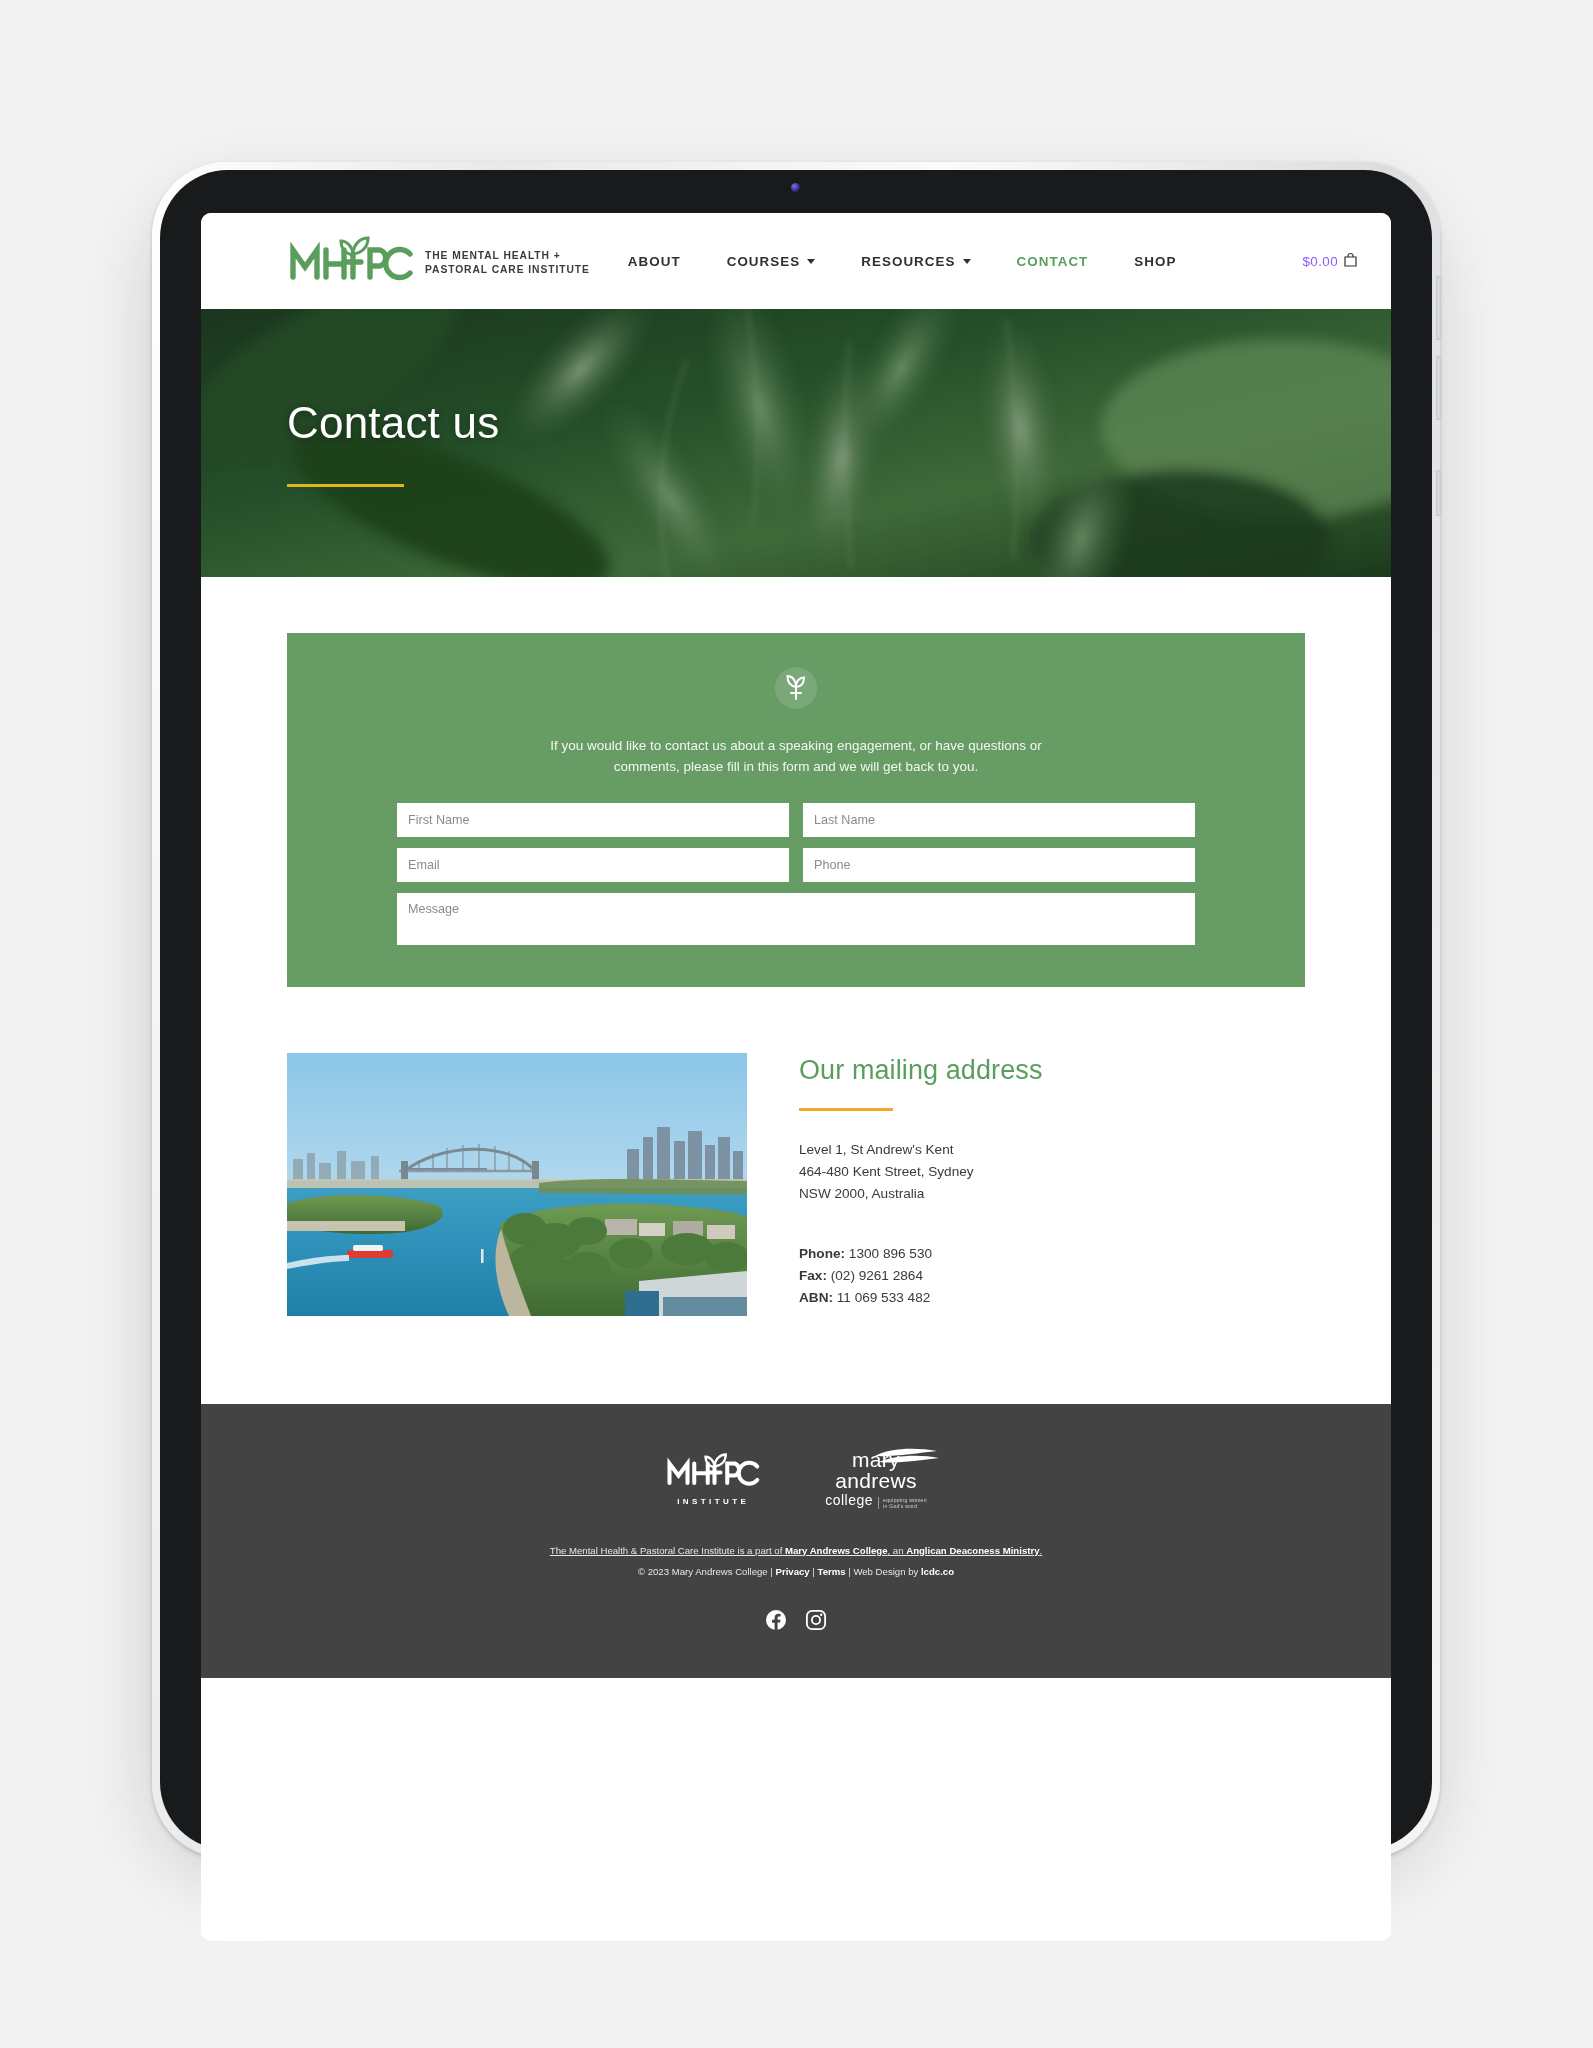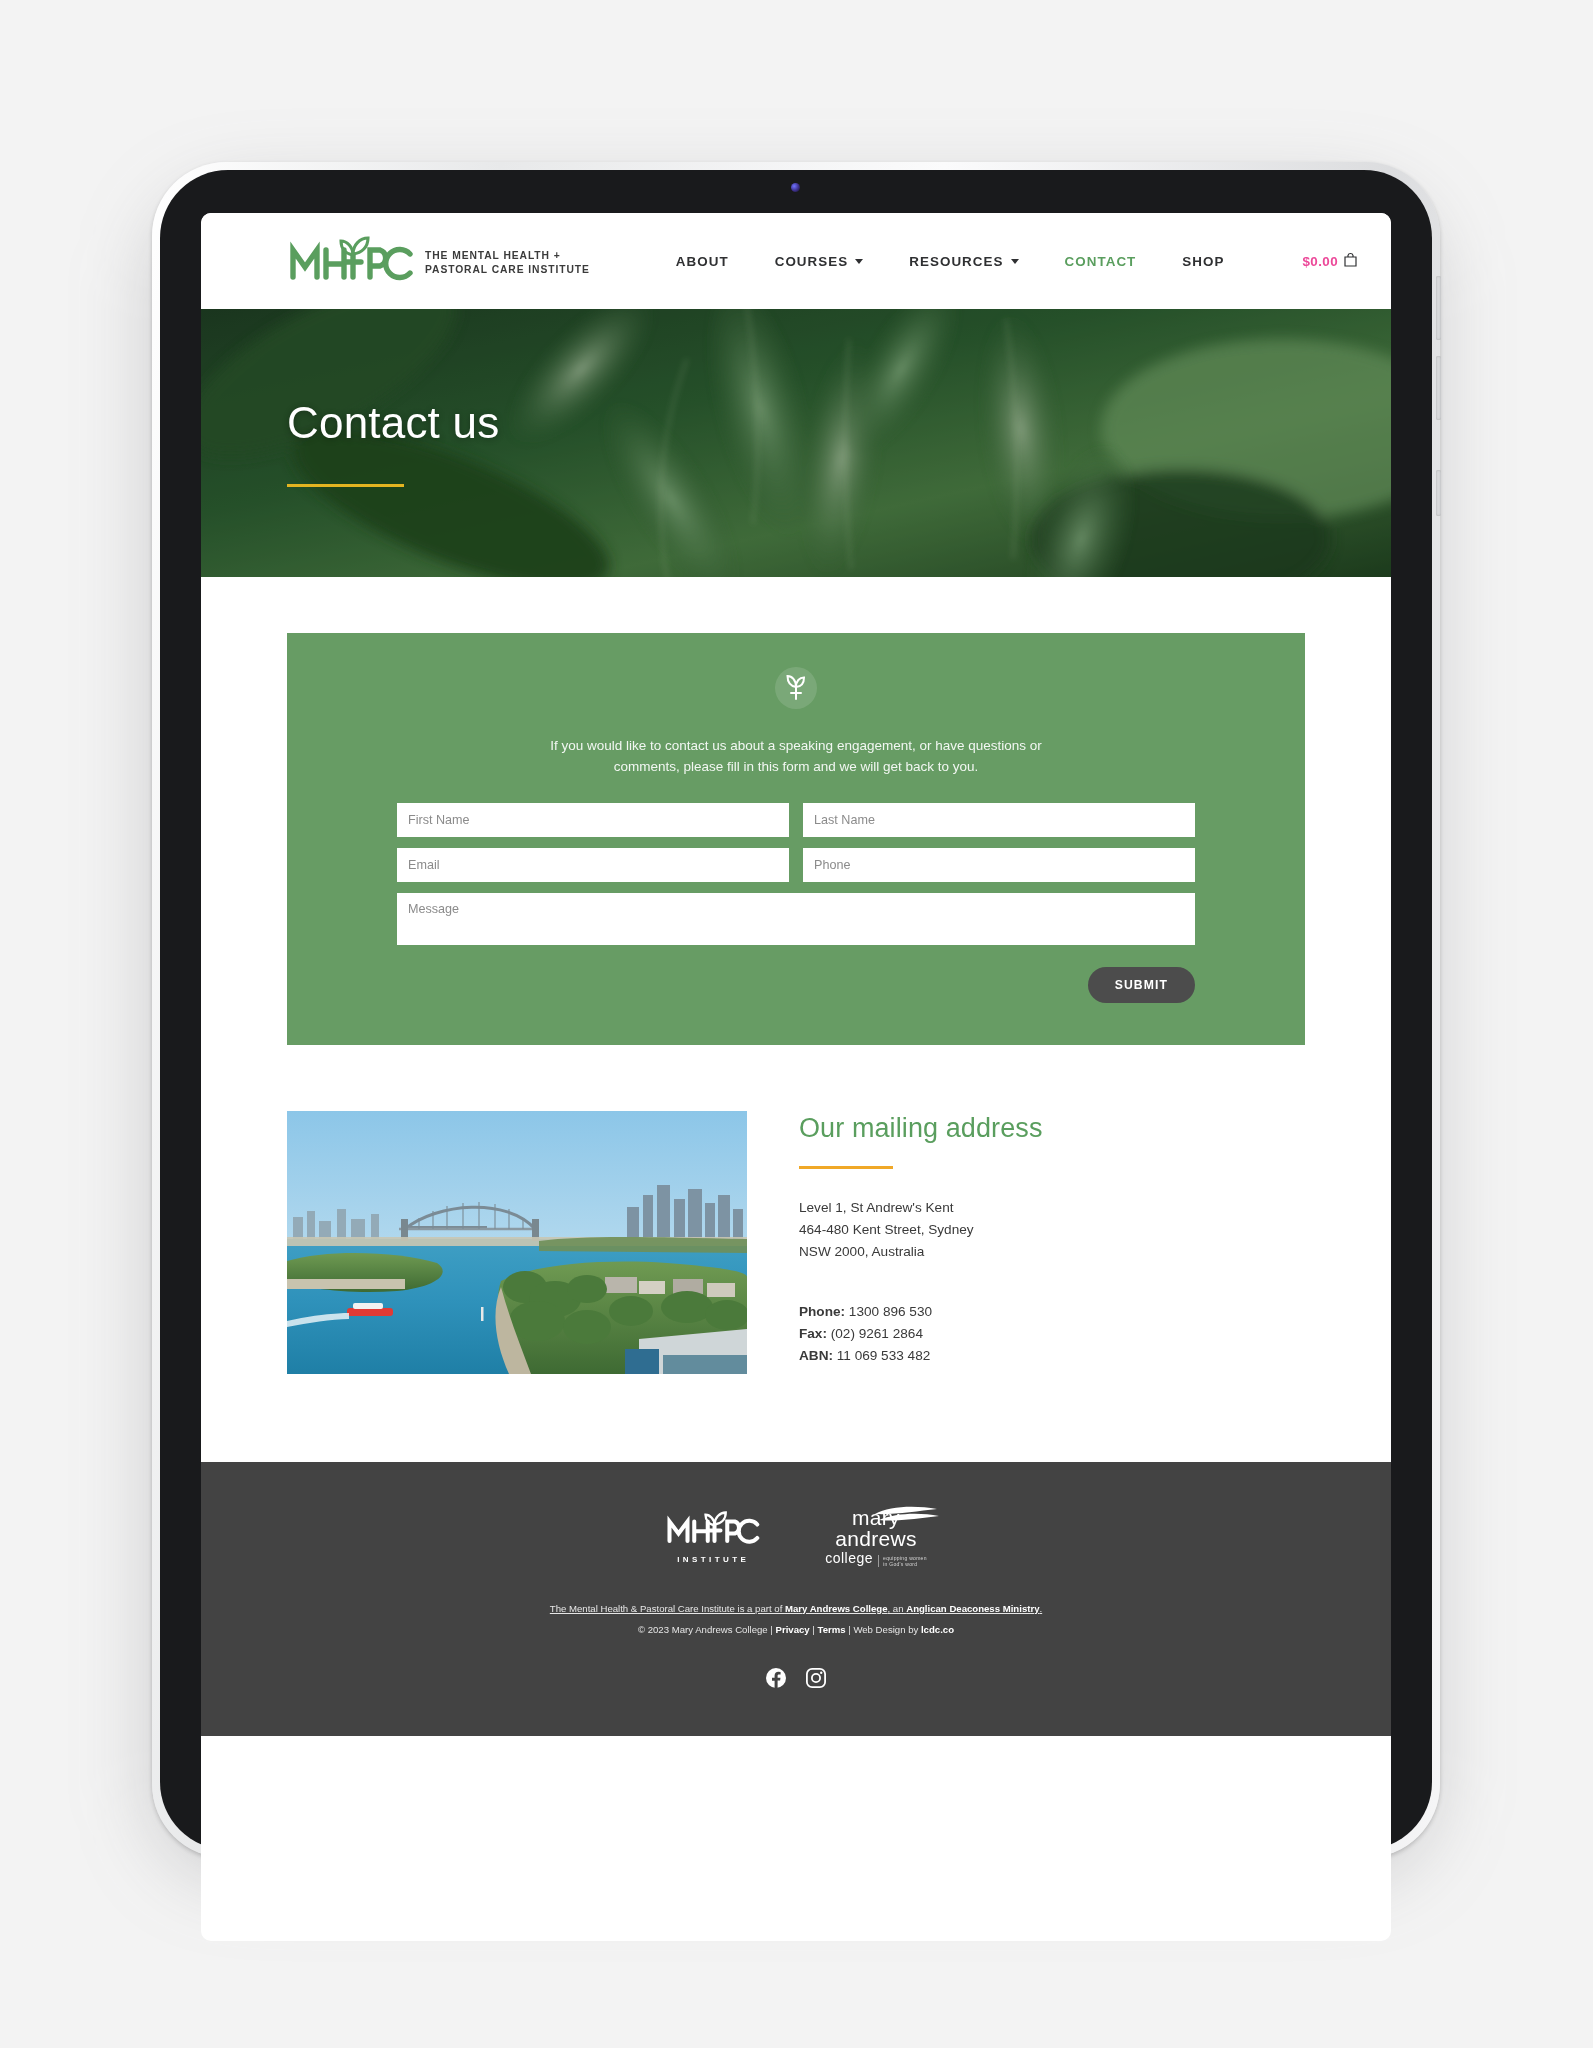--- a/index.html
+++ b/index.html
@@ -76,21 +76,21 @@
     font-size: 13.4px; font-weight: 700; letter-spacing: 1.05px;
     color:#2f3032; text-transform: uppercase; padding: 0 20px;
     display:flex; align-items:center; gap:7px; cursor:pointer;
     white-space: nowrap;
   }
   .nav-item.active { color:#5a9e5e; }
   .caret { width:0;height:0;border-left:4.5px solid transparent;border-right:4.5px solid transparent;border-top:5px solid #2f3032; display:inline-block; }
   #cart {
     display:flex; align-items:center; gap:6px; padding-left: 52px; cursor:pointer;
   }
-  #cart-amount { font-size:13.4px; font-weight:700; color:#ec4899; letter-spacing:.4px; }
+  #cart-amount { font-size:13.4px; font-weight:400; color:#8b5cf6; letter-spacing:.4px;margin-left:48px; }
 
   
   #hero {
     position: relative; height: 268px; overflow:hidden;
     background:#0f766e;
   }
   #hero-photo { position:absolute; inset:0; }
   #hero-inner {
     position:relative; z-index:3; padding: 0 0 0 86px; height:100%;
     display:flex; flex-direction:column; justify-content:center;
@@ -325,23 +325,20 @@
         <div class="field-row">
           <input class="field" type="text" placeholder="First Name" style="">
           <input class="field" type="text" placeholder="Last Name" style="">
         </div>
         <div class="field-row">
           <input class="field" type="text" placeholder="Email" style="">
           <input class="field" type="text" placeholder="Phone" style="">
         </div>
         <textarea id="message-field" placeholder="Message" style=""></textarea>
 
-        <div id="submit-row">
-          <button id="submit-button">SUBMIT</button>
-        </div>
       </section>
 
       <section id="address-section">
         <div id="harbour-photo">
           <svg width="460" height="263" viewBox="0 0 460 263" preserveAspectRatio="none">
             <defs>
               <linearGradient id="sky" x1="0" y1="0" x2="0" y2="1">
                 <stop offset="0%" stop-color="#8cc6e8"></stop>
                 <stop offset="70%" stop-color="#bfdff0"></stop>
                 <stop offset="100%" stop-color="#d8ebf4"></stop>

